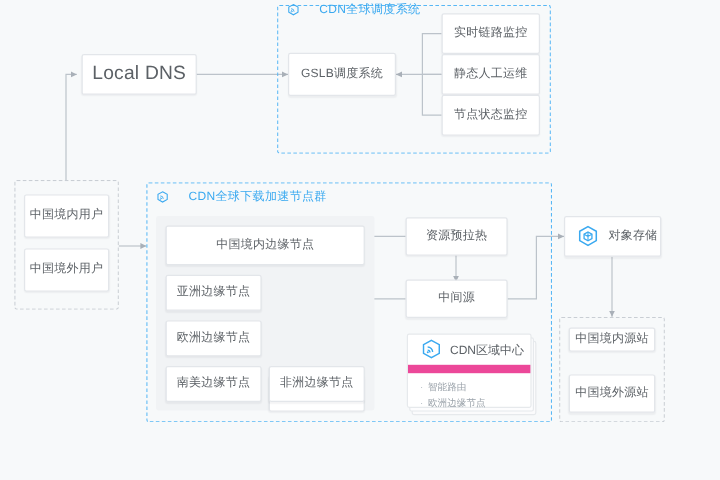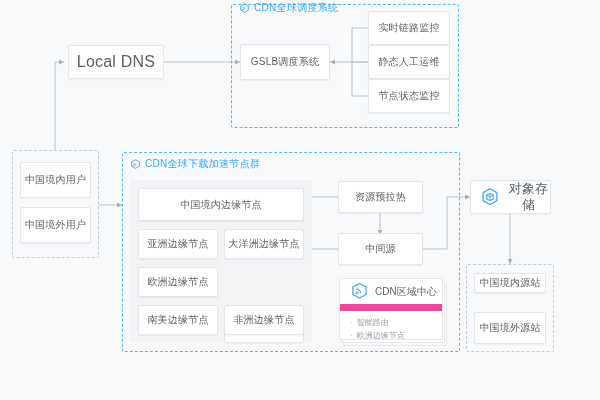--- a/index.html
+++ b/index.html
@@ -31,21 +31,21 @@
   .node {
     position: absolute;
     background: #ffffff;
     border: 1px solid #e3e6ea;
     border-radius: 2px;
     box-sizing: border-box;
     display: flex;
     align-items: center;
     justify-content: center;
     color: #5c6166;
-    font-size: 13px;
+    font-size: 10px;
     letter-spacing: .2px;
     box-shadow: 0 1px 1px rgba(60,70,90,.06);
     text-align: center;
     line-height: 1.2;
   }
   .node.cn {
     font-size: 10px;
   }
 
   
@@ -58,21 +58,21 @@
   .group-dash-blue {
     position: absolute;
     border: 1px dashed #57b7f5;
     border-radius: 2px;
     box-sizing: border-box;
   }
   .group-title {
     position: absolute;
     display: flex;
     align-items: center;
-    gap: 4px;
+    gap: 16px;
     color: #3aa9f0;
     font-size: 10px;
     white-space: nowrap;
   }
   .group-title .gt-label {
     letter-spacing: .3px;
   }
 
   
   .panel {
@@ -209,21 +209,20 @@
       </svg>
     </span>
     <span class="gt-label">CDN全球下载加速节点群</span>
   </div>
 
   <div class="panel" style="left:130px; top:180px; width:182px; height:162px;"></div>
 
   <div class="node cn" style="left:138px; top:188px; width:166px; height:33px;">中国境内边缘节点</div>
 
   <div class="node cn" style="left:138px; top:229px; width:80px; height:30px;">亚洲边缘节点</div>
-  <div class="node cn" style="left:224px; top:229px; width:80px; height:30px;">大洋洲边缘节点</div>
 
   <div class="node cn" style="left:138px; top:267px; width:80px; height:30px;">欧洲边缘节点</div>
   <div class="node cn" style="left:224px; top:267px; width:80px; height:30px;margin-top:46px;">北美边缘节点</div>
 
   <div class="node cn" style="left:138px; top:305px; width:80px; height:30px;">南美边缘节点</div>
   <div class="node cn" style="left:224px; top:305px; width:80px; height:30px;">非洲边缘节点</div>
 
   <div class="node cn" style="left:338px; top:181px; width:85px; height:32px;">资源预拉热</div>
   <div class="node cn" style="left:338px; top:233px; width:85px; height:32px;">中间源</div>
 

